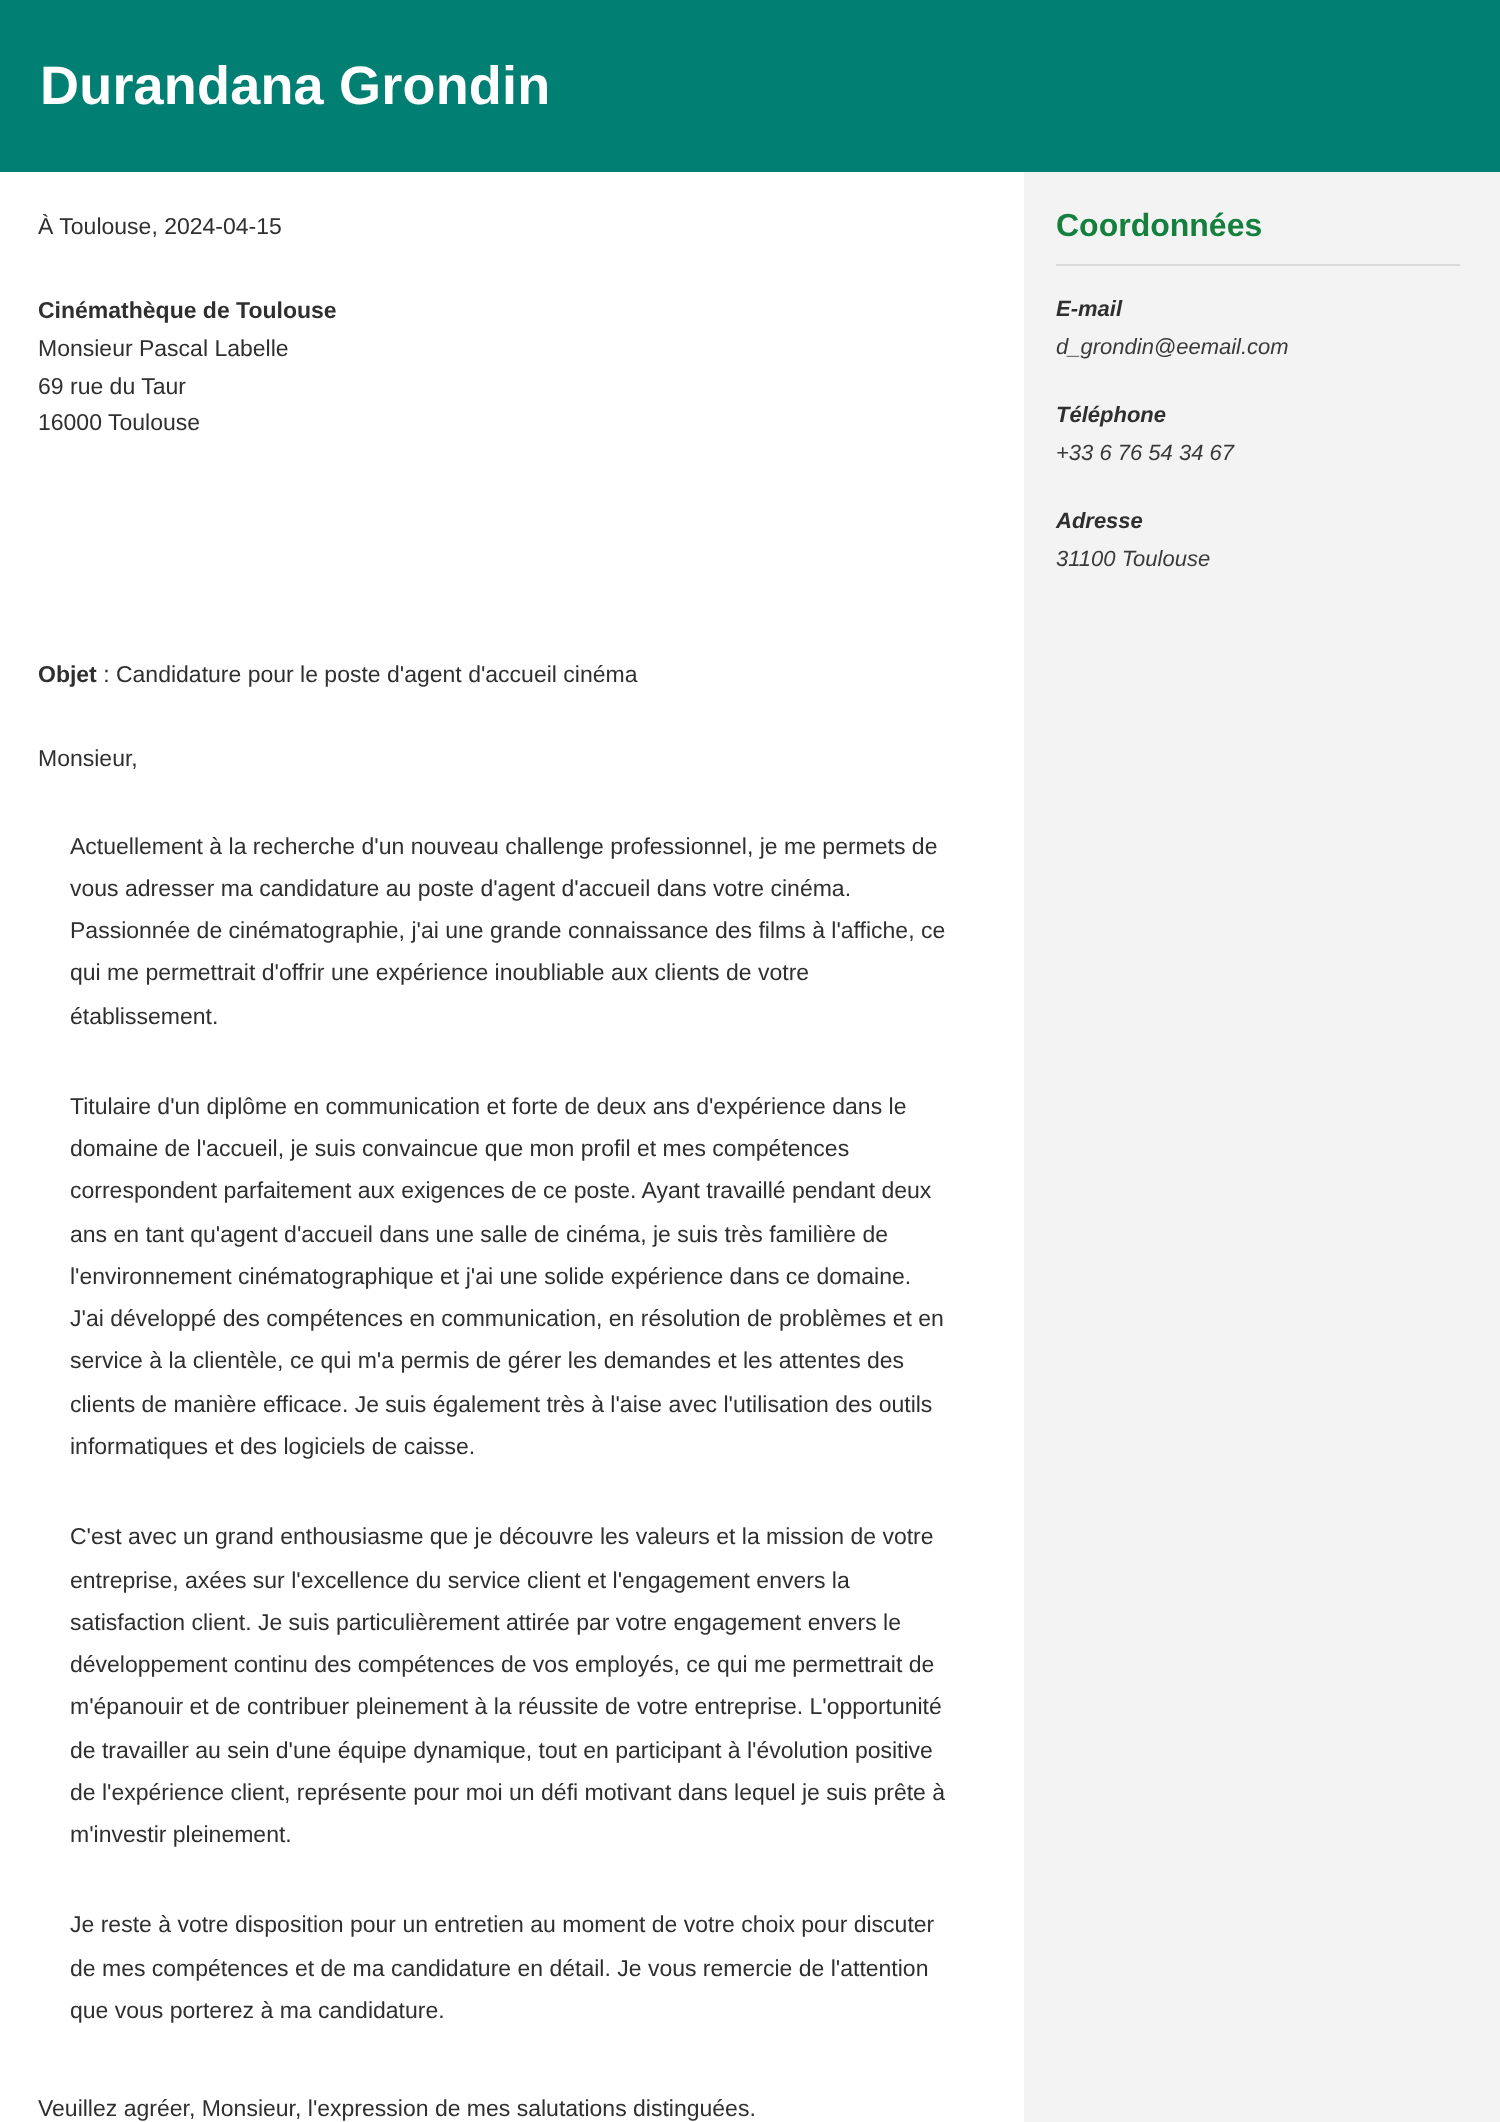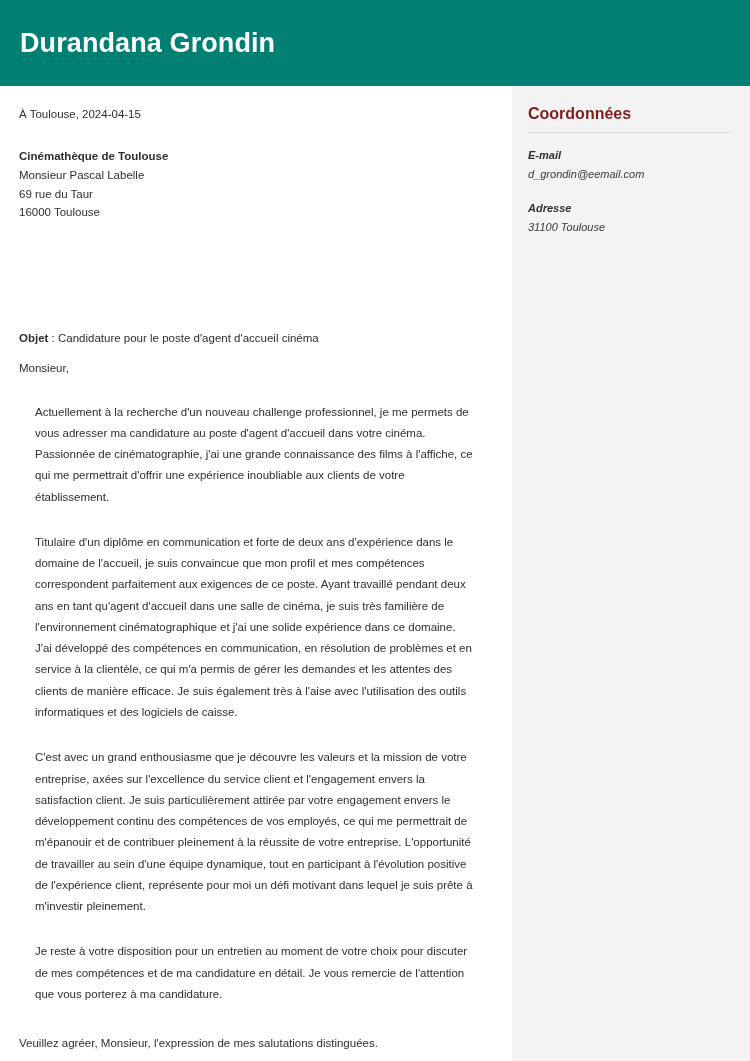--- a/index.html
+++ b/index.html
@@ -90,21 +90,21 @@
     margin: 107px 0 0 0;
     font-size: 11.5px;
     line-height: 1.6;
     color: #2f2f2f;
   }
   .subject .objet-label {
     font-weight: bold;
   }
 
   .salutation {
-    margin: 12px 0 0 0;
+    margin: 24px 0 0 0;
     font-size: 11.5px;
     line-height: 1.6;
     color: #2f2f2f;
   }
 
   .body-paragraphs {
     margin: 16px;
     padding: 0;
   }
   .body-paragraphs p {
@@ -131,21 +131,21 @@
     display: block;
     font-weight: bold;
     color: #2f2f2f;
   }
 
   
   .side-title {
     margin: 0 0 9px 0;
     font-size: 16px;
     font-weight: bold;
-    color: #7f1d1d;
+    color: #15803d;
     line-height: 1.2;
   }
   .side-divider {
     height: 1px;
     background: #d9d9d9;
     margin: 0 0 14px 0;
     width: 100%;
   }
   .contact-group {
     margin: 0 0 17px 0;
@@ -215,20 +215,24 @@
 
       <div class="side-title">Coordonnées</div>
 
       <div class="side-divider"></div>
 
       <div class="contact-group">
         <span class="contact-label">E-mail</span>
         <span class="contact-value">d_grondin@eemail.com</span>
       </div>
 
+      <div class="contact-group">
+        <span class="contact-label">Téléphone</span>
+        <span class="contact-value">+33 6 76 54 34 67</span>
+      </div>
 
       <div class="contact-group">
         <span class="contact-label">Adresse</span>
         <span class="contact-value">31100 Toulouse</span>
       </div>
 
     </div>
 
   </div>
 </div>

